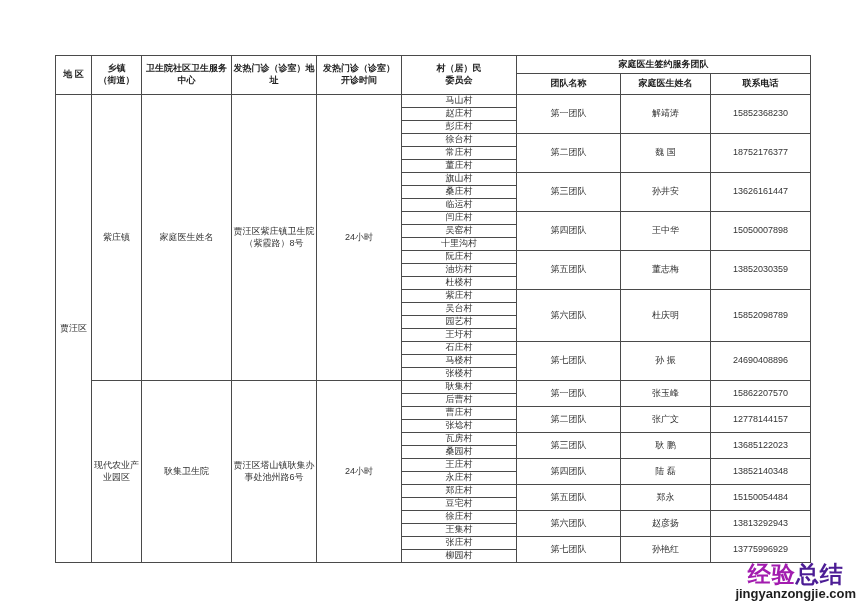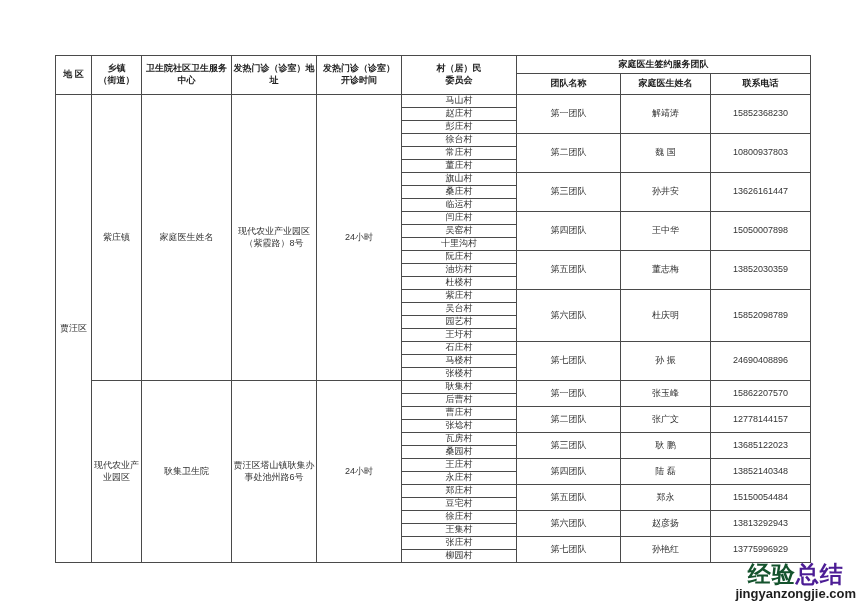--- a/index.html
+++ b/index.html
@@ -9,21 +9,21 @@
         table-layout:fixed;}
   .roster th,.roster td{border:1px solid #4a4a4a;text-align:center;vertical-align:middle;
         color:#333;padding:0 1px;overflow:hidden;}
   .roster thead th{font-size:9px;font-weight:bold;line-height:1.3;white-space:pre-line;color:#222;}
   .roster thead tr.h1 th{height:17px;}
   .roster thead tr.h2 th{height:20px;}
   .roster tbody td{font-size:9px;height:12px;line-height:1.1;}
   .roster td.wrap{white-space:normal;line-height:1.25;}
   .watermark{position:absolute;right:8px;bottom:10px;text-align:center;line-height:1.05;}
   .wm-title{font-size:23px;font-weight:bold;letter-spacing:1px;}
-  .wm-black{color:#14532d;text-align:right;}
+  .wm-black{color:#a21caf;text-align:right;}
   .wm-red{color:#4c1d95;}
   .wm-url{font-size:13px;font-weight:bold;color:#1e1e1e;margin-top:1px;text-align:right;}
 </style>
 </head>
 <body>
 
 <div class="page">
 
   <table class="roster">
     <colgroup>
@@ -54,38 +54,38 @@
         <th>团队名称</th>
         <th>家庭医生姓名</th>
         <th>联系电话</th>
       </tr>
     </thead>
     <tbody id="roster-body">
         <tr>
           <td rowspan="36" class="wrap">贾汪区</td>
           <td rowspan="22" class="wrap">紫庄镇</td>
           <td rowspan="22" class="wrap">家庭医生姓名</td>
-          <td rowspan="22" class="wrap">现代农业产业园区（紫霞路）8号</td>
+          <td rowspan="22" class="wrap">贾汪区紫庄镇卫生院（紫霞路）8号</td>
           <td rowspan="22">24小时</td>
           <td>马山村</td>
           <td rowspan="3">第一团队</td>
           <td rowspan="3">解靖涛</td>
           <td rowspan="3">15852368230</td>
         </tr>
         <tr>
           <td>赵庄村</td>
         </tr>
         <tr>
           <td>彭庄村</td>
         </tr>
         <tr>
           <td>徐台村</td>
           <td rowspan="3">第二团队</td>
           <td rowspan="3">魏  国</td>
-          <td rowspan="3">10800937803</td>
+          <td rowspan="3">18752176377</td>
         </tr>
         <tr>
           <td>常庄村</td>
         </tr>
         <tr>
           <td>董庄村</td>
         </tr>
         <tr>
           <td>旗山村</td>
           <td rowspan="3">第三团队</td>

